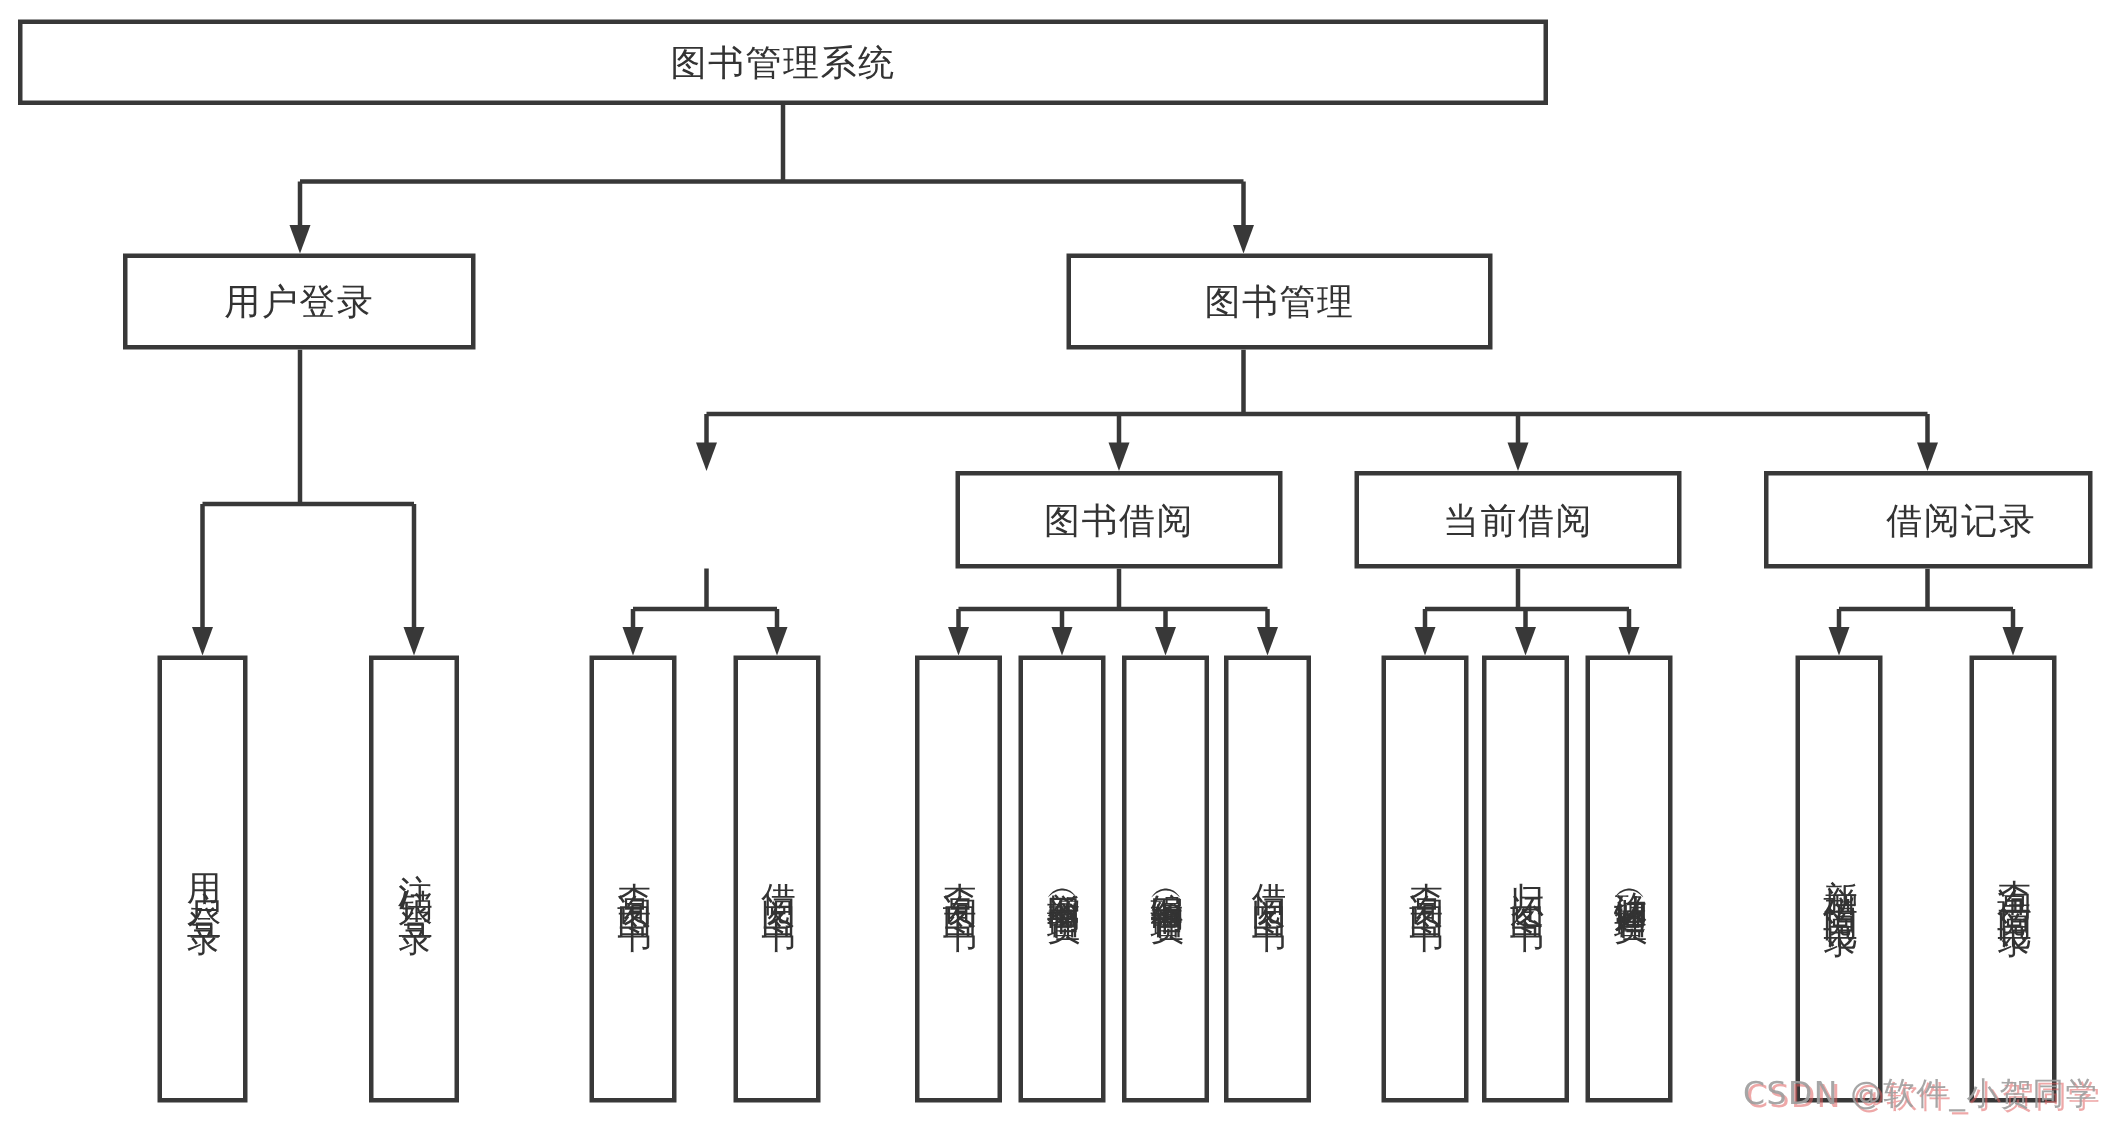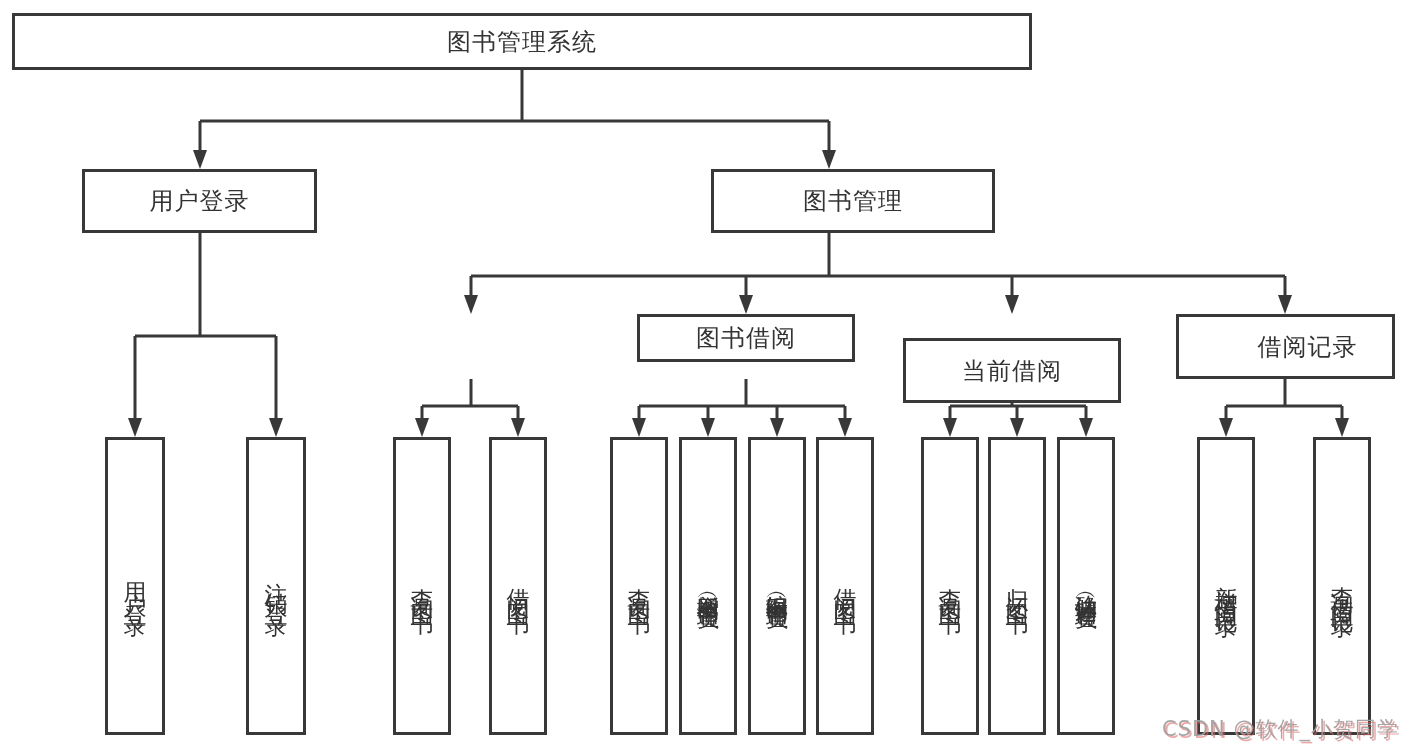--- a/index.html
+++ b/index.html
@@ -49,22 +49,22 @@
   .ls10 { letter-spacing: 11px; }
   .ls8  { letter-spacing: 8px; }
   .ls6  { letter-spacing: 6px; }
   .ls2  { letter-spacing: 2px; font-size: 22px; }
 
   
   .n-root { left: 12px;  top: 13px;  width: 1020px; height: 57px; }
   .n-l2a  { left: 82px;  top: 169px; width: 235px; height: 64px; }
   .n-l2b  { left: 711px; top: 169px; width: 284px; height: 64px; }
   .n-l3a  { left: 362px; top: 314px; width: 218px; height: 65px; }
-  .n-l3b  { left: 637px; top: 314px; width: 218px; height: 48px; }
-  .n-l3c  { left: 903px; top: 314px; width: 218px; height: 65px; margin-top: 24px; }
+  .n-l3b  { left: 637px; top: 314px; width: 218px; height: 65px; }
+  .n-l3c  { left: 903px; top: 314px; width: 218px; height: 65px; }
   .n-l3d  { left: 1176px;top: 314px; width: 219px; height: 65px; padding-left: 44px; }
   .n-lf1  { left: 105px;  width: 60px; }
   .n-lf2  { left: 246px;  width: 60px; }
   .n-lf3  { left: 393px;  width: 58px; }
   .n-lf4  { left: 489px;  width: 58px; }
   .n-lf5  { left: 610px;  width: 58px; }
   .n-lf6  { left: 679px;  width: 58px; }
   .n-lf7  { left: 748px;  width: 58px; }
   .n-lf8  { left: 816px;  width: 58px; }
   .n-lf9  { left: 921px;  width: 58px; }

